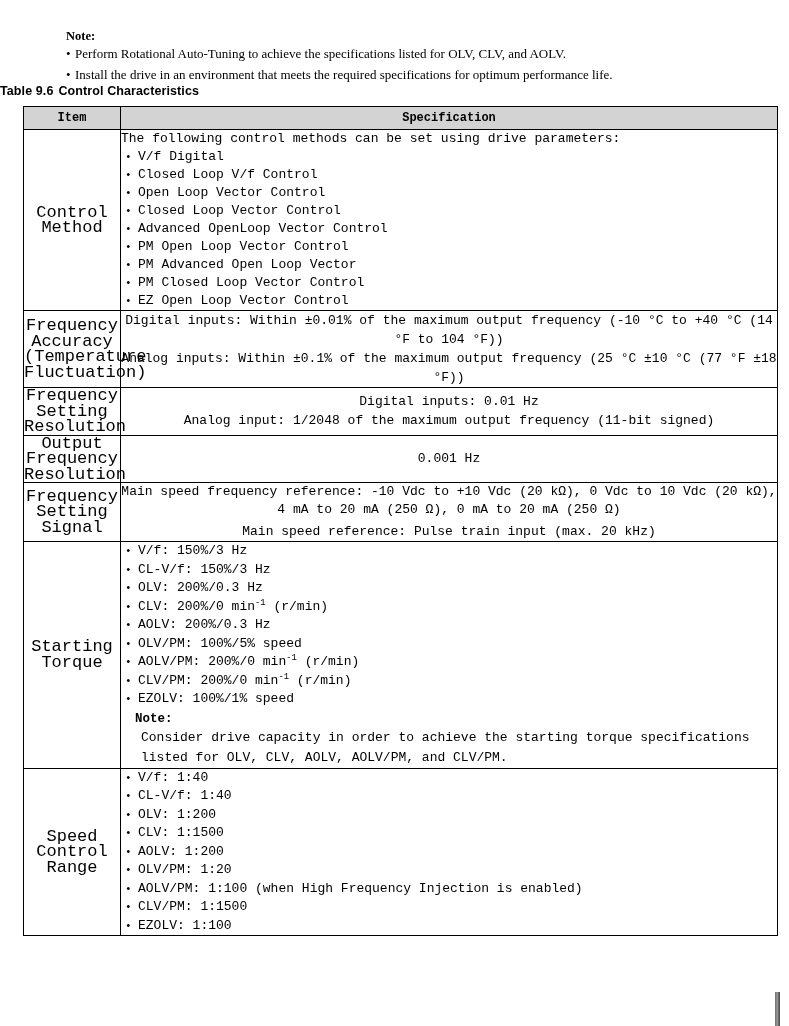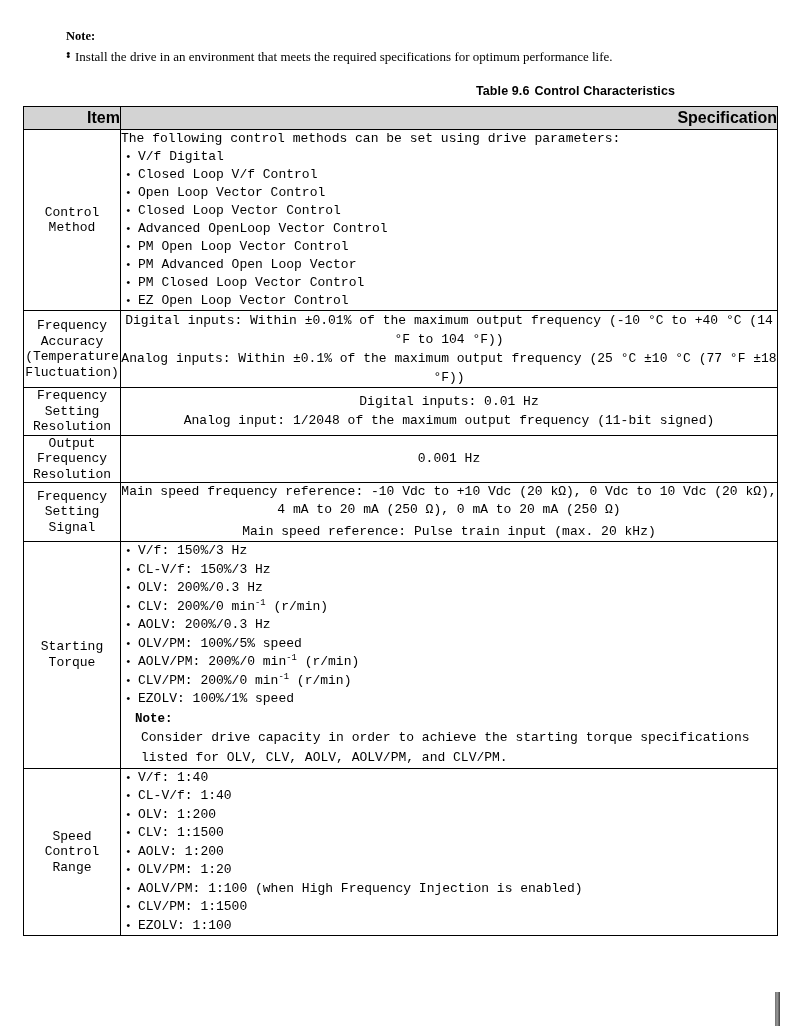--- a/index.html
+++ b/index.html
@@ -51,21 +51,21 @@
     left: 0;
     top: 0;
   }
 
   
   .table-caption {
     position: absolute;
     left: 0;
     top: 60px;
     width: 675px;
-    text-align: right;
+    text-align: left;
     font-family: "Liberation Sans", "DejaVu Sans", sans-serif;
     font-weight: bold;
     font-size: 12.5px;
     letter-spacing: 0.1px;
   }
   .table-caption .cap-num { margin-right: 5px; }
 
   
   .spec-table {
     position: absolute;
@@ -76,32 +76,32 @@
     table-layout: fixed;
   }
   .spec-table td, .spec-table th {
     border: 1px solid #000000;
     vertical-align: middle;
     padding: 0;
     font-family: Liberation Mono, monospace;
   }
   .spec-table th {
     background: #d3d3d3;
-    font-family: Liberation Sans, sans-serif;
-    font-weight: bold;
-    font-size: 16px;
+    font-family: Liberation Mono, monospace;
+    font-weight: bold;
+    font-size: 12px;
     height: 22px;
-    text-align: right;
+    text-align: center;
   }
   col.c-item { width: 97px; }
   col.c-spec { width: 657px; }
 
   .item-cell {
     text-align: center;
-    font-size: 13px;
+    font-size: 17px;
     line-height: 15.5px;
     padding: 4px 3px;
   }
   .spec-cell {
     vertical-align: top;
     font-size: 13px;
     line-height: 17px;
     padding: 5px 6px 6px 6px;
   }
   .spec-cell.mid { vertical-align: middle; }
@@ -168,20 +168,21 @@
 </style>
 </head>
 <body>
 
 <div class="page">
 
   <div class="note-block">
     <div class="note-heading">Note:</div>
     <div class="note-line">
       <span class="nb">•</span>
+      <span>Perform Rotational Auto-Tuning to achieve the specifications listed for OLV, CLV, and AOLV.</span>
     </div>
     <div class="note-line">
       <span class="nb">•</span>
       <span>Install the drive in an environment that meets the required specifications for optimum performance life.</span>
     </div>
   </div>
 
   <div class="table-caption">
     <span class="cap-num">Table 9.6</span><span>Control Characteristics</span>
   </div>

